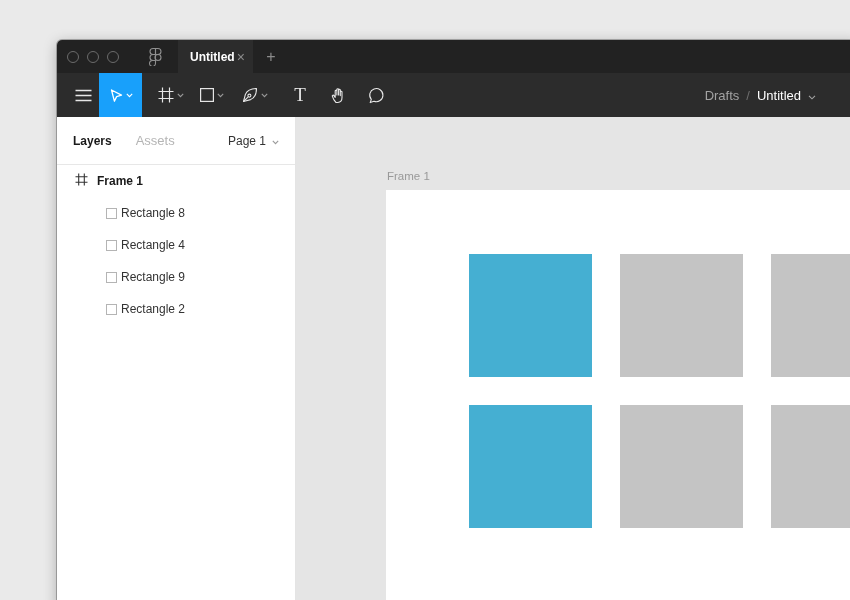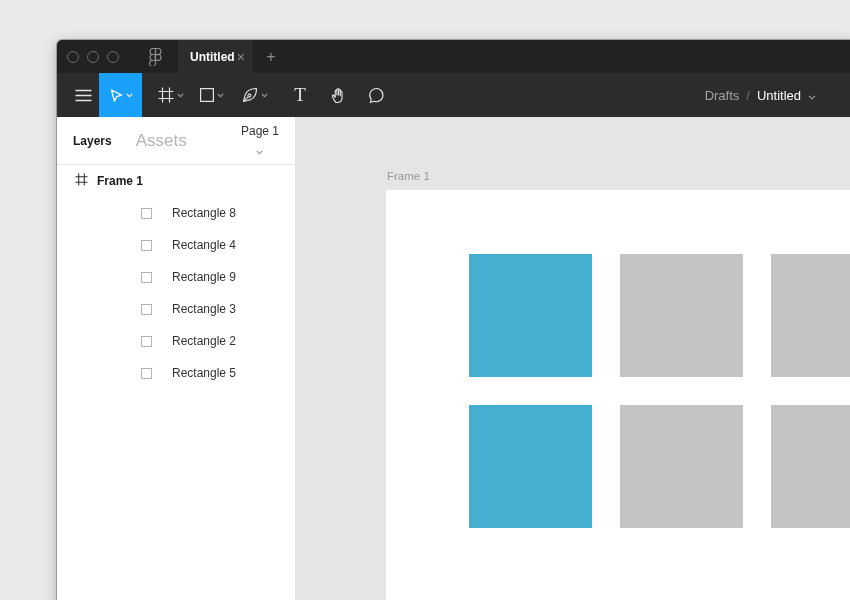--- a/index.html
+++ b/index.html
@@ -50,29 +50,29 @@
   .crumb-sep { color:#6e6e6e; }
   .crumb-file { color:#fff; font-weight:500; }
 
   
   .main { flex:1; display:flex; min-height:0; }
   .sidebar { width:239px; background:#fff; border-right:1px solid #e4e4e4;
     flex:0 0 auto; display:flex; flex-direction:column; }
   .panel-header { height:48px; border-bottom:1px solid #e7e7e7; display:flex;
     align-items:center; padding:0 16px; flex:0 0 auto; }
   .ptab-active { font-size:12px; font-weight:700; color:#1a1a1a; }
-  .ptab { font-size:17px; color:#b5b5b5; margin-left:24px; }
+  .ptab { font-size:13px; color:#b5b5b5; margin-left:24px; }
   .page-select { margin-left:auto; display:flex; align-items:center; gap:6px;
-    font-size:12px; color:#333;flex-direction:column; }
+    font-size:12px; color:#333; }
 
   .layer-list { padding-top:0; }
   .layer-row { height:32px; display:flex; align-items:center; font-size:12px;
     color:#333; }
   .row-frame { padding-left:18px; gap:9px; font-weight:700; color:#1a1a1a; }
-  .row-rect { padding-left:49px; gap:20px;margin-left:35px; }
+  .row-rect { padding-left:49px; gap:4px; }
   .sq-icon { width:11px; height:11px; border:1px solid #b4b4b4; display:block; }
 
   .canvas { flex:1; background:var(--canvas-bg,#e5e5e5); position:relative;
     overflow:hidden; }
   .frame-label { position:absolute; left:91px; top:53px; font-size:11.5px;
     color:#999; }
   .canvas-frame { position:absolute; left:90px; top:73px; width:640px;
     height:480px; background:#fff; }
   .c-rect { position:absolute; }
 </style>
@@ -220,29 +220,21 @@
         <div class="layer-row row-rect">
           <span class="sq-icon"></span>
           <span>Rectangle 4</span>
         </div>
         <div class="layer-row row-rect">
           <span class="sq-icon"></span>
           <span>Rectangle 9</span>
         </div>
         <div class="layer-row row-rect">
           <span class="sq-icon"></span>
-          <span>Rectangle 3</span>
-        </div>
-        <div class="layer-row row-rect">
-          <span class="sq-icon"></span>
           <span>Rectangle 2</span>
-        </div>
-        <div class="layer-row row-rect">
-          <span class="sq-icon"></span>
-          <span>Rectangle 5</span>
         </div>
       </div>
     </div>
 
     <div class="canvas">
       <div class="frame-label">Frame 1</div>
       <div class="canvas-frame">
           <div class="c-rect" style="left: 83px; top: 64px; width: 123px; height: 123px; background: rgb(69, 175, 210);"></div>
           <div class="c-rect" style="left: 234px; top: 64px; width: 123px; height: 123px; background: rgb(196, 196, 196);"></div>
           <div class="c-rect" style="left: 385px; top: 64px; width: 123px; height: 123px; background: rgb(196, 196, 196);"></div>

